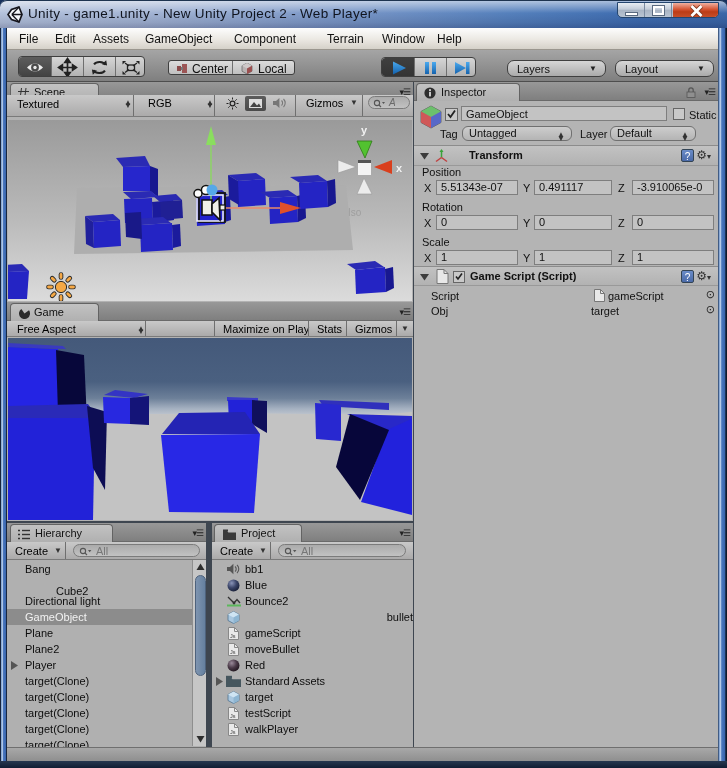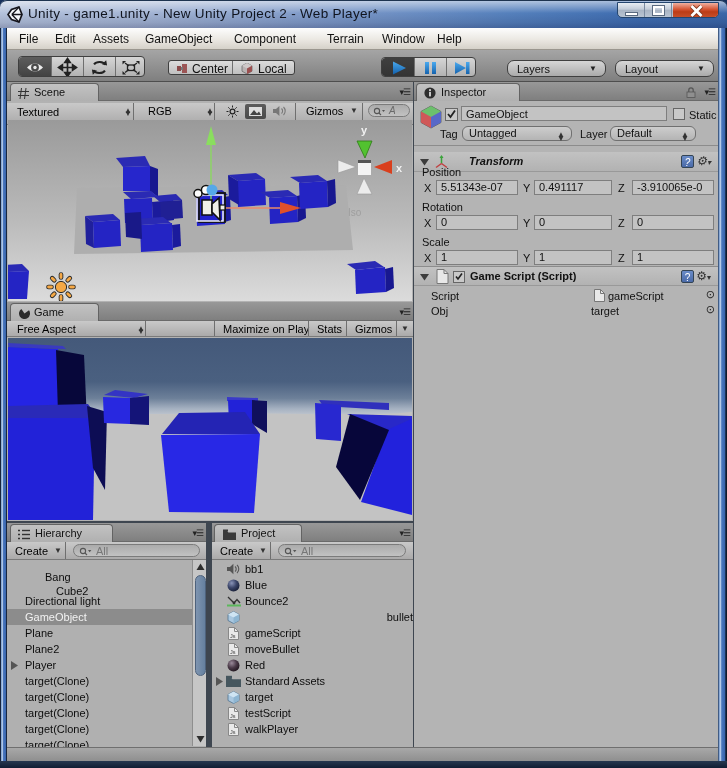--- a/index.html
+++ b/index.html
@@ -229,21 +229,21 @@
               <line x1="3.5" y1="0" x2="2" y2="11"></line>
               <line x1="8" y1="0" x2="6.5" y2="11"></line>
               <line x1="0" y1="3.5" x2="11" y2="3.5"></line>
               <line x1="0" y1="7.5" x2="11" y2="7.5"></line>
             </g>
           </svg>
         <span class="abs" style="left:23px;top:2px;">Scene</span>
       </div>
       <div class="tmenu">▾☰</div>
     </div>
-    <div class="ptool" style="top:21px; height:22px;">
+    <div class="ptool" style="top:13px; height:22px;">
       <span class="abs" style="left:10px;top:3px;">Textured</span>
         <span class="abs updn" style="left:117px;top:3px;">▲<br></span>
         <span class="abs updn" style="left:117px;top:6px;">▼</span>
       <div class="tseg" style="left:126px;"></div>
       <span class="abs" style="left:141px;top:2px;">RGB</span>
         <span class="abs updn" style="left:199px;top:3px;">▲</span>
         <span class="abs updn" style="left:199px;top:6px;">▼</span>
       <div class="tseg" style="left:207px;"></div>
       <svg class="abs" style="left:219px;top:2px;" width="13" height="13" viewBox="0 0 13 13">
           <circle cx="6.5" cy="6.5" r="2.4" fill="none" stroke="#222" stroke-width="1.2"></circle>
@@ -495,21 +495,21 @@
       <div class="searchbox" style="left:66px; top:2px; width:127px;">
         <svg class="abs" style="left:5px;top:2px" width="14" height="9" viewBox="0 0 14 9">
             <circle cx="4" cy="4" r="2.6" fill="none" stroke="#555" stroke-width="1.1"></circle>
             <line x1="6" y1="6" x2="8" y2="8" stroke="#555" stroke-width="1.1"></line>
             <path d="M9 3 l3.4 0 -1.7 2.2 z" fill="#555"></path>
           </svg>
         <span class="abs" style="left:22px;top:0px;font-size:11px;color:#777;">All</span>
       </div>
     </div>
     <div class="abs" style="left:0;top:37px;right:0;bottom:0;background:#b0b0b0;">
-      <div class="row" style="top:9px;padding-left:20px;"><span style="margin-left:18px">Bang</span></div>
+      <div class="row" style="top:1px;"><span style="margin-left:18px">Bang</span></div>
       <div class="row" style="top:23px;padding-left:31px;"><span style="margin-left:18px">Cube2</span></div>
       <div class="row" style="top:33px;"><span style="margin-left:18px">Directional light</span></div>
       <div class="row rowsel" style="top:49px;"><span style="margin-left:18px">GameObject</span></div>
       <div class="row" style="top:65px;"><span style="margin-left:18px">Plane</span></div>
       <div class="row" style="top:81px;"><span style="margin-left:18px">Plane2</span></div>
       <div class="row" style="top:97px;"><svg class="abs" style="left:3px;top:4px" width="9" height="9" viewBox="0 0 9 9">
             <path d="M1 0 L8 4.5 L1 9 Z" fill="#555"></path>
           </svg><span style="margin-left:18px">Player</span></div>
       <div class="row" style="top:113px;"><span style="margin-left:18px">target(Clone)</span></div>
       <div class="row" style="top:129px;"><span style="margin-left:18px">target(Clone)</span></div>
@@ -654,21 +654,21 @@
           </svg></div>
       <div class="ifield" style="left:47px;top:5px;width:206px;line-height:14px;">GameObject</div>
       <div class="abs" style="left:259px;top:7px;width:12px;height:12px;background:#c9c9c9;border:1px solid #666;"></div>
       <span class="ilabel" style="left:275px;top:8px;">Static</span>
       <span class="ilabel" style="left:26px;top:27px;">Tag</span>
       <div class="idrop" style="left:48px;top:25px;width:110px;">Untagged<span class="abs updn" style="right:6px;top:1px;">▲</span><span class="abs updn" style="right:6px;top:5px;">▼</span></div>
       <span class="ilabel" style="left:166px;top:27px;">Layer</span>
       <div class="idrop" style="left:196px;top:25px;width:86px;">Default<span class="abs updn" style="right:6px;top:1px;">▲</span><span class="abs updn" style="right:6px;top:5px;">▼</span></div>
       <div class="abs" style="left:0;top:44px;right:0;height:1px;background:#8c8c8c;"></div>
 
-      <div class="abs" style="left:0;top:51px;right:0;height:20px;background:linear-gradient(#c2c2c2,#b2b2b2);border-bottom:1px solid #999;font-style:italic;">
+      <div class="abs" style="left:0;top:45px;right:0;height:20px;background:linear-gradient(#c2c2c2,#b2b2b2);border-bottom:1px solid #999;">
         <svg class="abs" style="left:6px;top:6px" width="9" height="8" viewBox="0 0 9 8">
             <path d="M0 1 H9 L4.5 7.5 Z" fill="#3c3c3c"></path>
           </svg>
         <svg class="abs" style="left:20px;top:3px" width="15" height="14" viewBox="0 0 15 14">
             <g stroke-width="1.5" fill="none">
               <path d="M7.5 8.5 L7.5 1.5" stroke="#3ba33b"></path>
               <path d="M7.5 8.5 L2 12.5" stroke="#c04040"></path>
               <path d="M7.5 8.5 L13 12.5" stroke="#c04040"></path>
             </g>
             <path d="M7.5 0 l2 3 h-4 z" fill="#3ba33b"></path>

